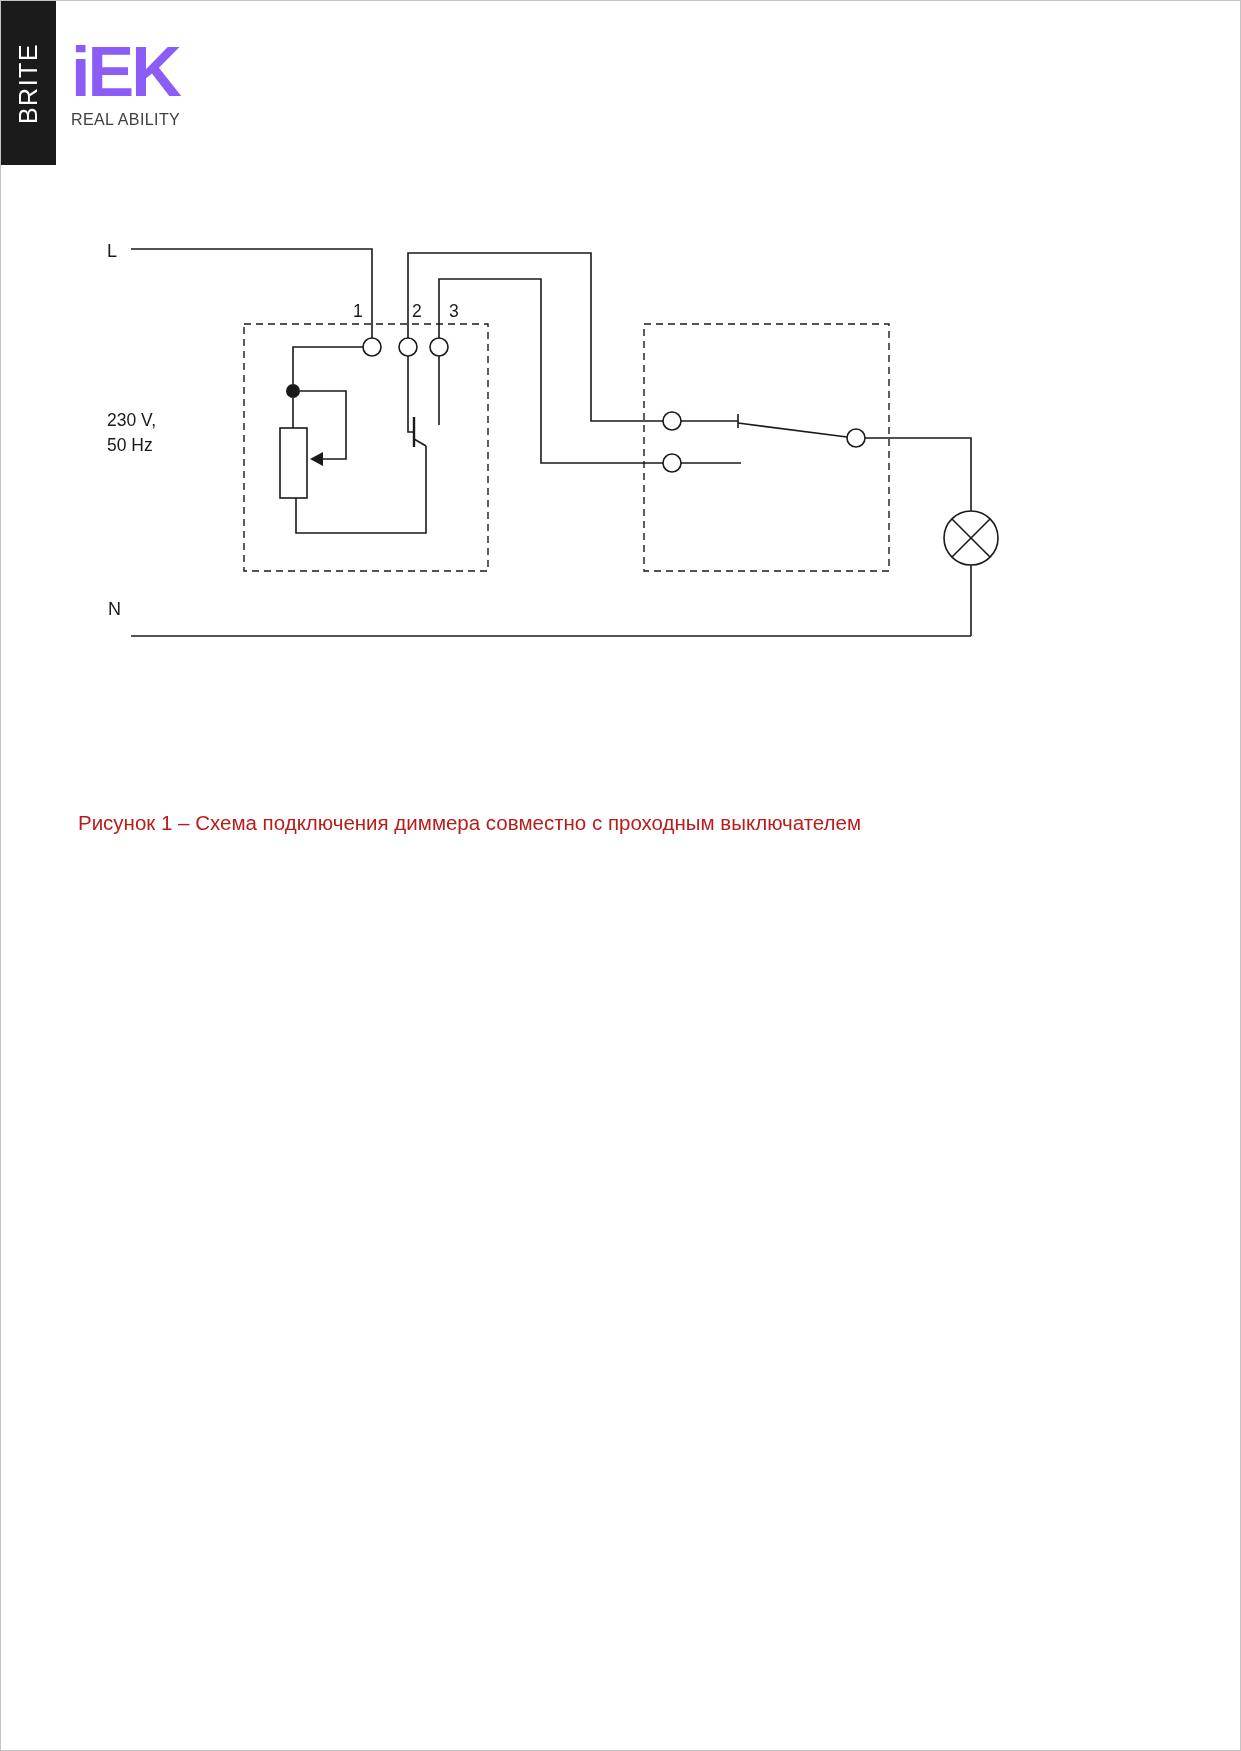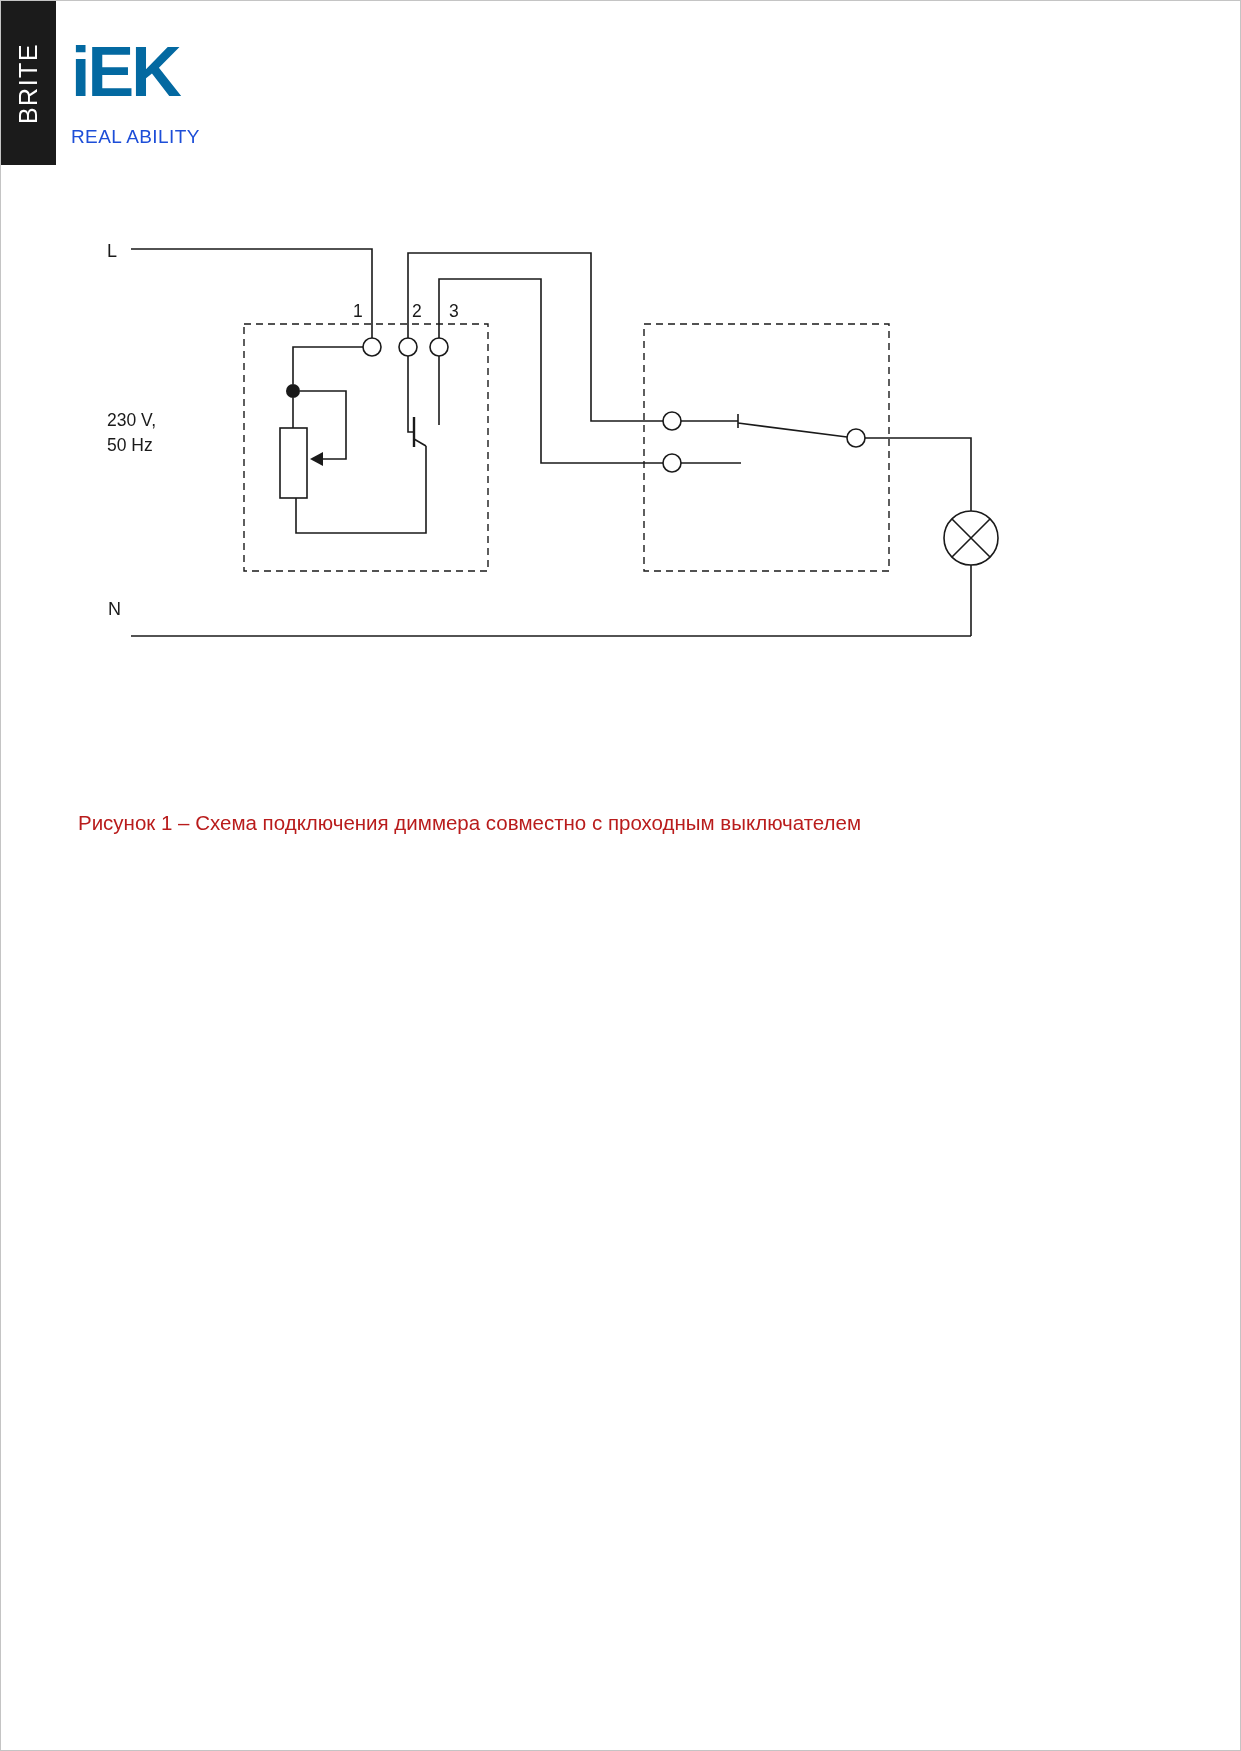--- a/index.html
+++ b/index.html
@@ -26,27 +26,27 @@
     font-weight:500;
     letter-spacing:1.5px;
     white-space:nowrap;
   }
   .logo-block { position:absolute; left:70px; top:36px; }
   .logo-text {
     font-size:70px;
     font-weight:bold;
     letter-spacing:-3px;
     line-height:1.0;
-    color:#0369a1;
+    color:#8b5cf6;
   }
   .logo-tagline {
-    margin-top:19px;
-    font-size:19px;
+    margin-top:4px;
+    font-size:16px;
     letter-spacing:0.4px;
-    color:#1d4ed8;
+    color:#404040;
   }
   .diagram-svg { position:absolute; left:0; top:0; }
   .diagram-svg path, .diagram-svg line, .diagram-svg rect, .diagram-svg circle {
     stroke:#1a1a1a; stroke-width:1.6; fill:none;
   }
   .diagram-svg .dashed { stroke-dasharray:7 5; stroke-width:1.4; }
   .diagram-svg .filled { fill:#1a1a1a; stroke:none; }
   .diagram-svg .whitefill { fill:#ffffff; }
   .diagram-svg .thickbar { stroke-width:2.4; }
   .diagram-svg text {

